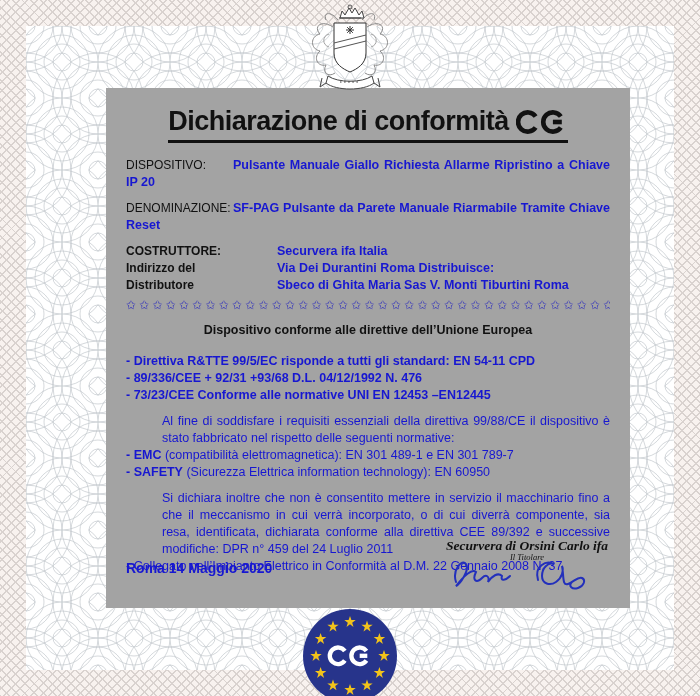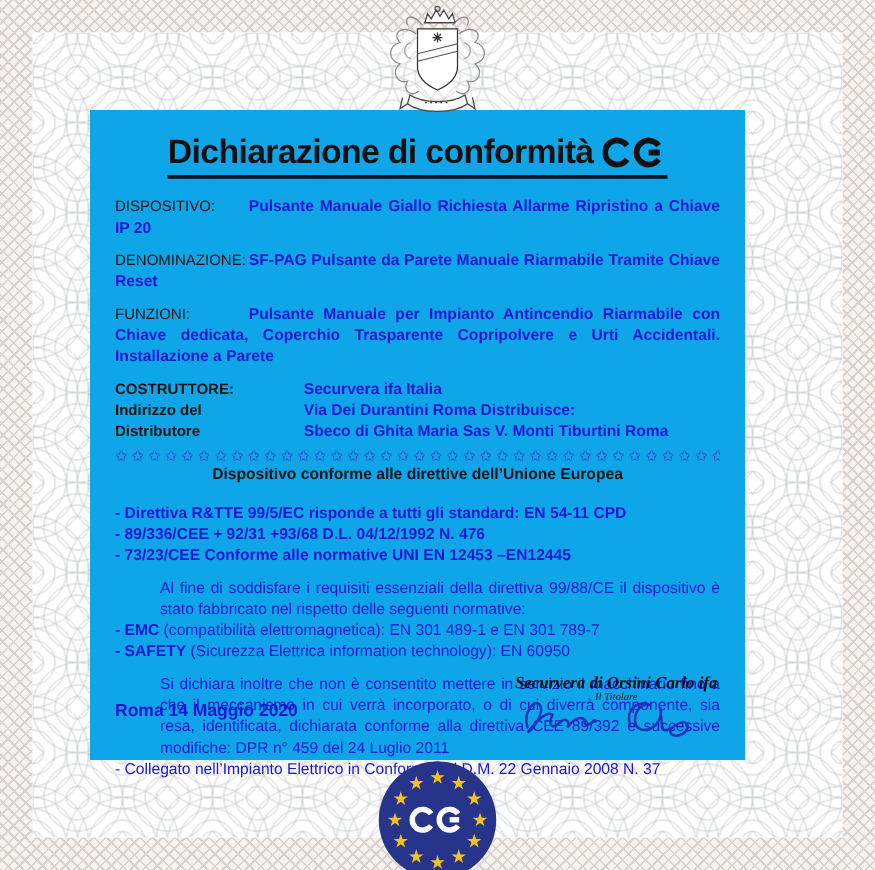--- a/index.html
+++ b/index.html
@@ -7,37 +7,37 @@
     width:700px;height:696px;position:relative;overflow:hidden;
     font-family:"Liberation Sans",sans-serif;
     background-color:#f8f2ef;
     
     background-image:
       repeating-linear-gradient(45deg,#d9d2cf 0 1.4px,transparent 1.4px 6px,#d9d2cf 6px 7.4px,transparent 7.4px 13px),
       repeating-linear-gradient(135deg,#d9d2cf 0 1.4px,transparent 1.4px 6px,#d9d2cf 6px 7.4px,transparent 7.4px 13px);
   }
   .guilloche{position:absolute;left:26px;top:26px;width:648px;height:644px;background:#fff;}
   .content{
-    position:absolute;left:72px;top:88px;width:524px;height:520px;background:#0ea5e9;
+    position:absolute;left:106px;top:88px;width:524px;height:520px;background:#a3a3a3;
     box-sizing:border-box;padding:16px 20px 0 20px;position:absolute;
   }
   .title-wrap{text-align:center;margin:2px 0 14px 0;}
   .title-inner{display:inline-flex;align-items:center;gap:7px;border-bottom:3px solid #111;padding-bottom:3px;}
   .title-text{font-size:27px;font-weight:bold;color:#111;letter-spacing:-0.5px;}
   .fields{margin-top:2px;}
   .field-row{font-size:12.5px;line-height:17px;margin-bottom:9px;text-align:justify;}
   .field-label{display:inline-block;min-width:107px;font-weight:normal;color:#111;font-size:12px;vertical-align:top;}
   .field-value{font-weight:bold;color:#1717d1;}
   .manu{display:flex;margin-top:3px;gap:44px;}
   .manu-col-l{width:107px;flex:none;}
   .manu-col-r{flex:1;}
   .manu-label{font-weight:bold;color:#111;font-size:12px;line-height:17px;}
   .manu-value{font-weight:bold;color:#1717d1;font-size:12.5px;line-height:17px;}
   .stars-row{margin-top:4px;text-align:center;color:#3434bb;font-size:12px;letter-spacing:3.2px;white-space:nowrap;overflow:hidden;}
-  .section-heading{text-align:center;font-weight:bold;color:#111;font-size:12.5px;}
+  .section-heading{margin-top:11px;text-align:center;font-weight:bold;color:#111;font-size:12.5px;}
   .directives{margin-top:16px;}
   .directive-item{color:#1717d1;font-weight:bold;font-size:12.5px;line-height:17px;}
   .para{color:#1717d1;font-size:12.5px;line-height:17px;text-align:justify;margin-top:9px;margin-left:36px;}
   .norm-line{color:#1717d1;font-size:12.5px;line-height:17px;}
   .norm-bold{font-weight:bold;}
   .decl{margin-top:9px;}
   .decl-extra{color:#1717d1;font-size:12.5px;line-height:17px;}
   .sig-block{position:absolute;right:8px;top:450px;width:190px;text-align:center;}
   .sig-company{font-family:"Liberation Serif",serif;font-style:italic;font-weight:bold;font-size:13.5px;color:#111;white-space:nowrap;}
   .sig-role{font-family:"Liberation Serif",serif;font-style:italic;font-weight:normal;font-size:8.5px;color:#111;margin-top:-2px;}
@@ -100,23 +100,20 @@
     </span>
   </div>
 
   <div class="fields">
     <div class="field-row">
       <span class="field-label">DISPOSITIVO:</span><span class="field-value">Pulsante Manuale Giallo Richiesta Allarme Ripristino a Chiave IP 20</span>
     </div>
     <div class="field-row">
       <span class="field-label">DENOMINAZIONE:</span><span class="field-value">SF-PAG Pulsante da Parete Manuale Riarmabile Tramite Chiave Reset</span>
     </div>
-    <div class="field-row">
-      <span class="field-label">FUNZIONI:</span><span class="field-value">Pulsante Manuale per Impianto Antincendio Riarmabile con Chiave dedicata, Coperchio Trasparente Copripolvere e Urti Accidentali. Installazione a Parete</span>
-    </div>
   </div>
 
   <div class="manu">
     <div class="manu-col-l">
       <div class="manu-label">COSTRUTTORE:</div>
       <div class="manu-label">Indirizzo del</div>
       <div class="manu-label">Distributore</div>
     </div>
     <div class="manu-col-r">
       <div class="manu-value">Securvera ifa Italia</div>

